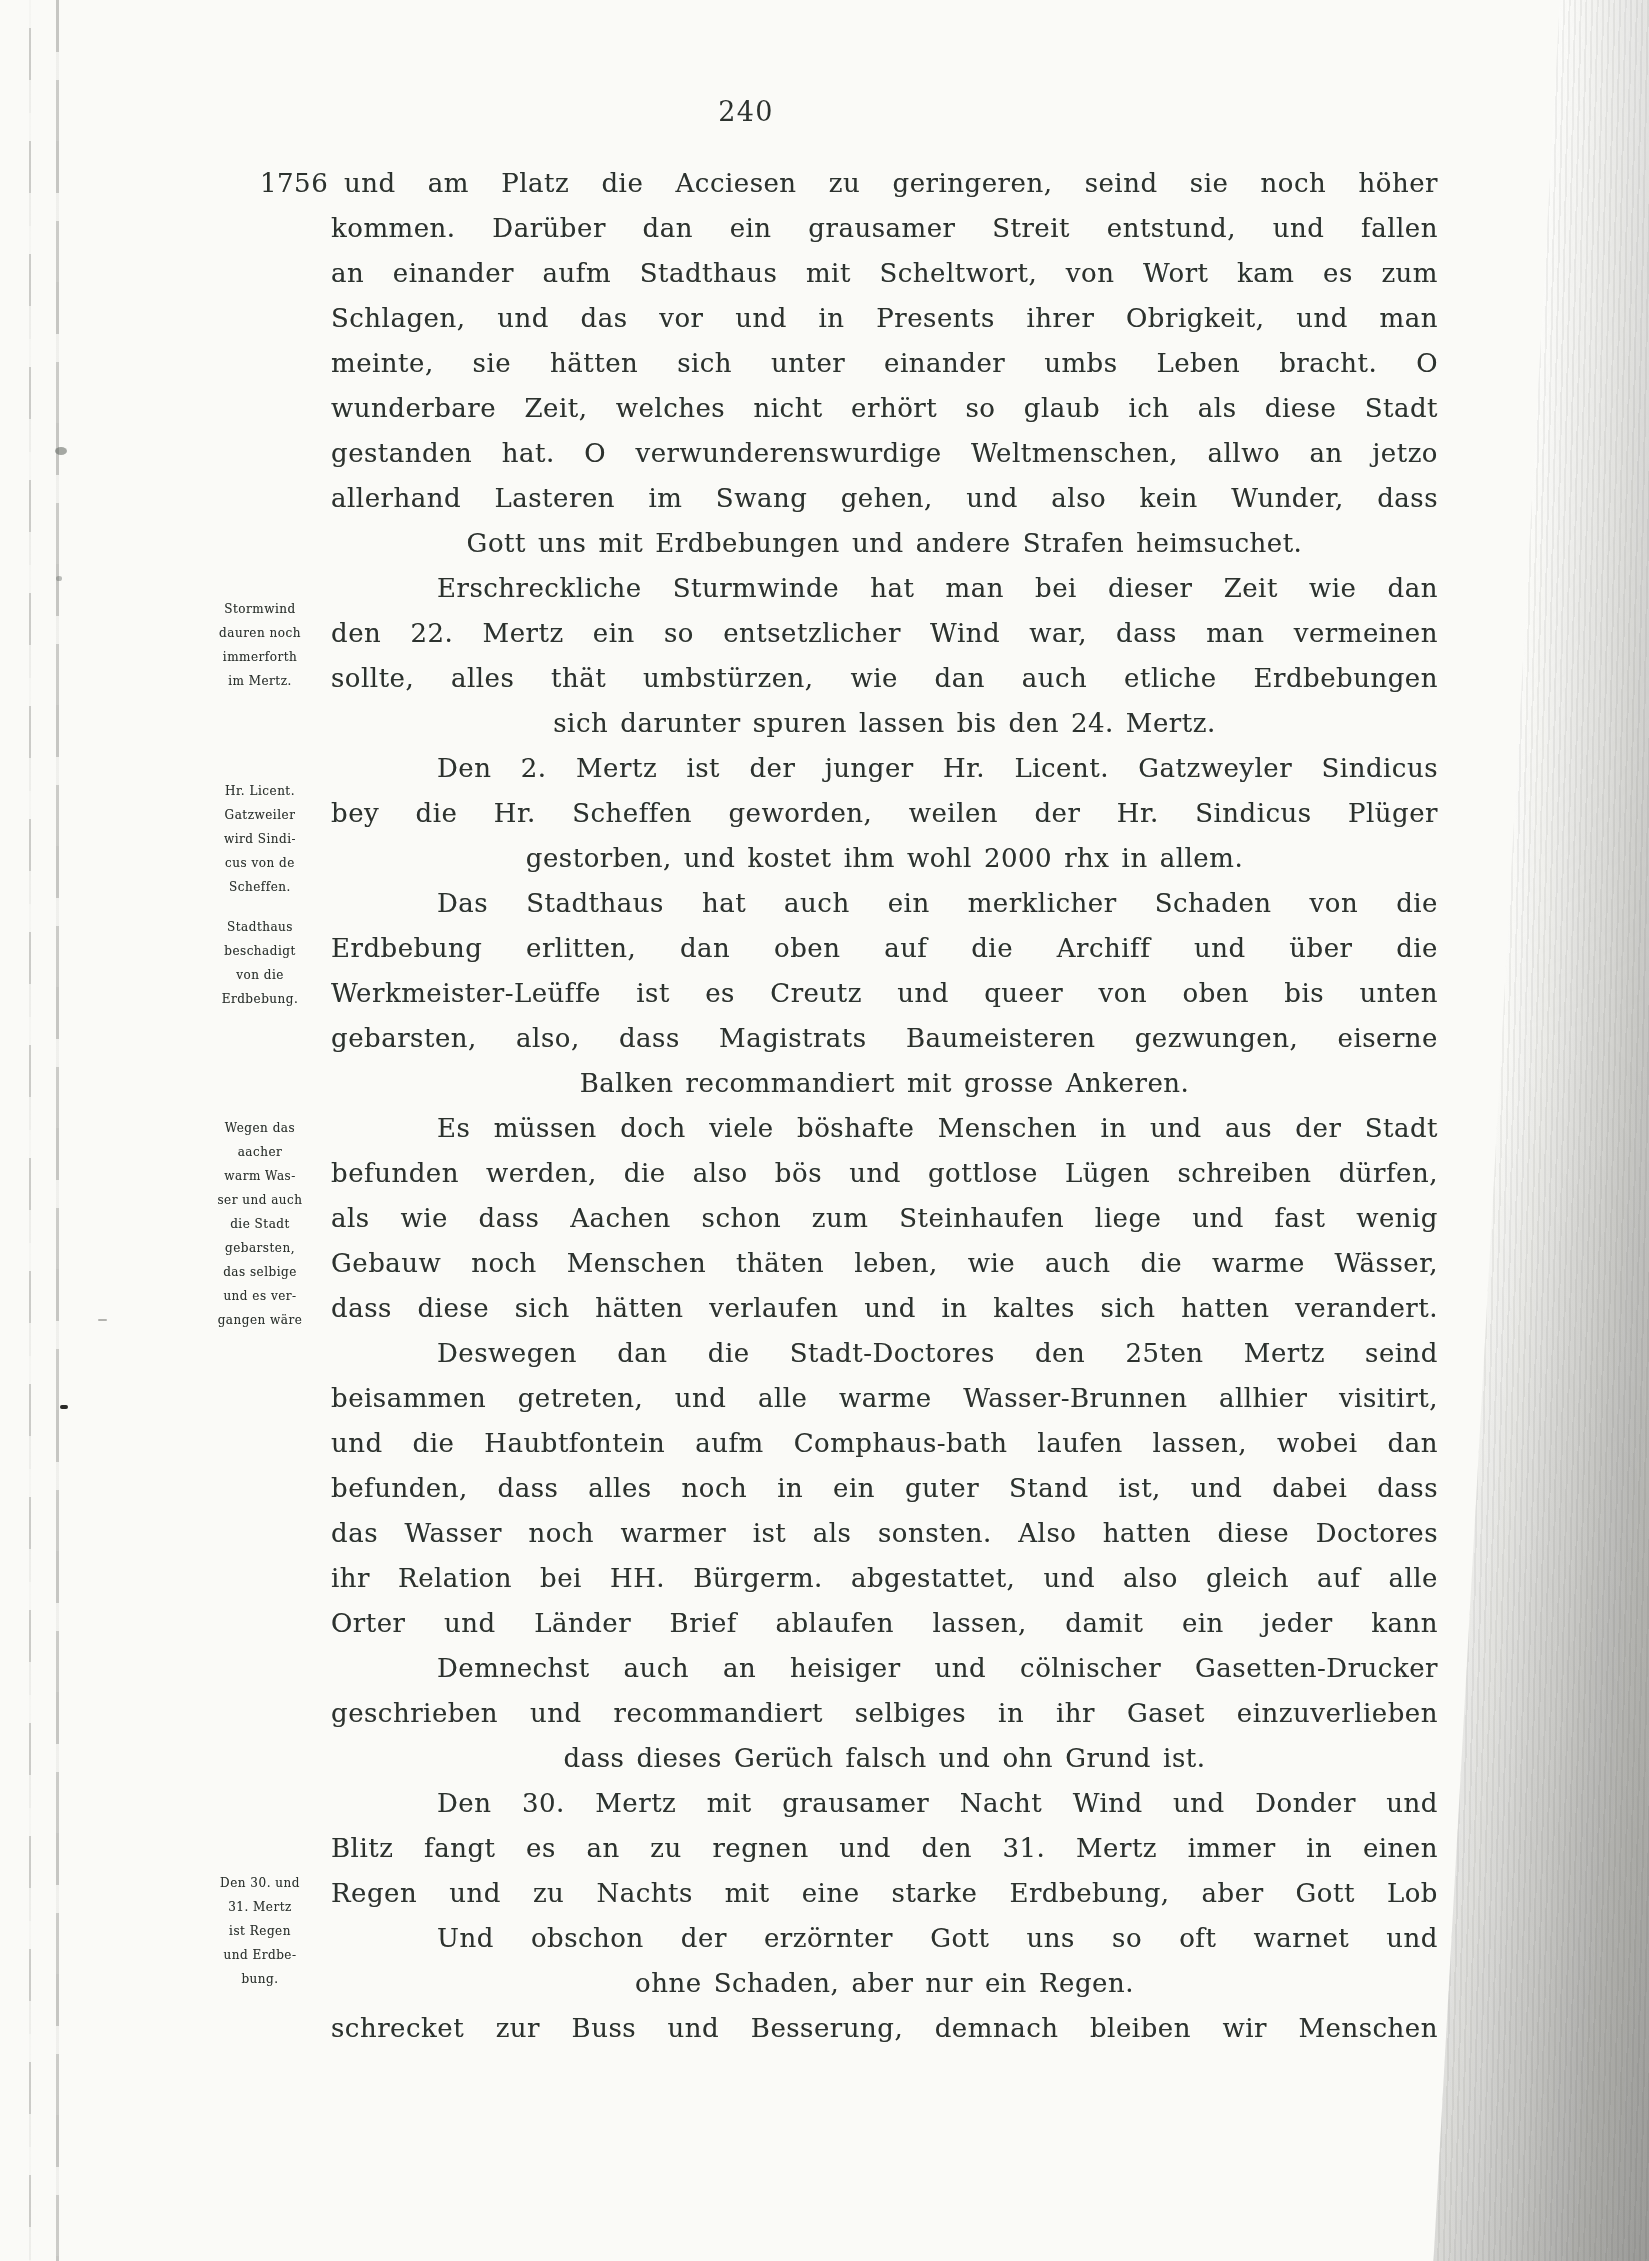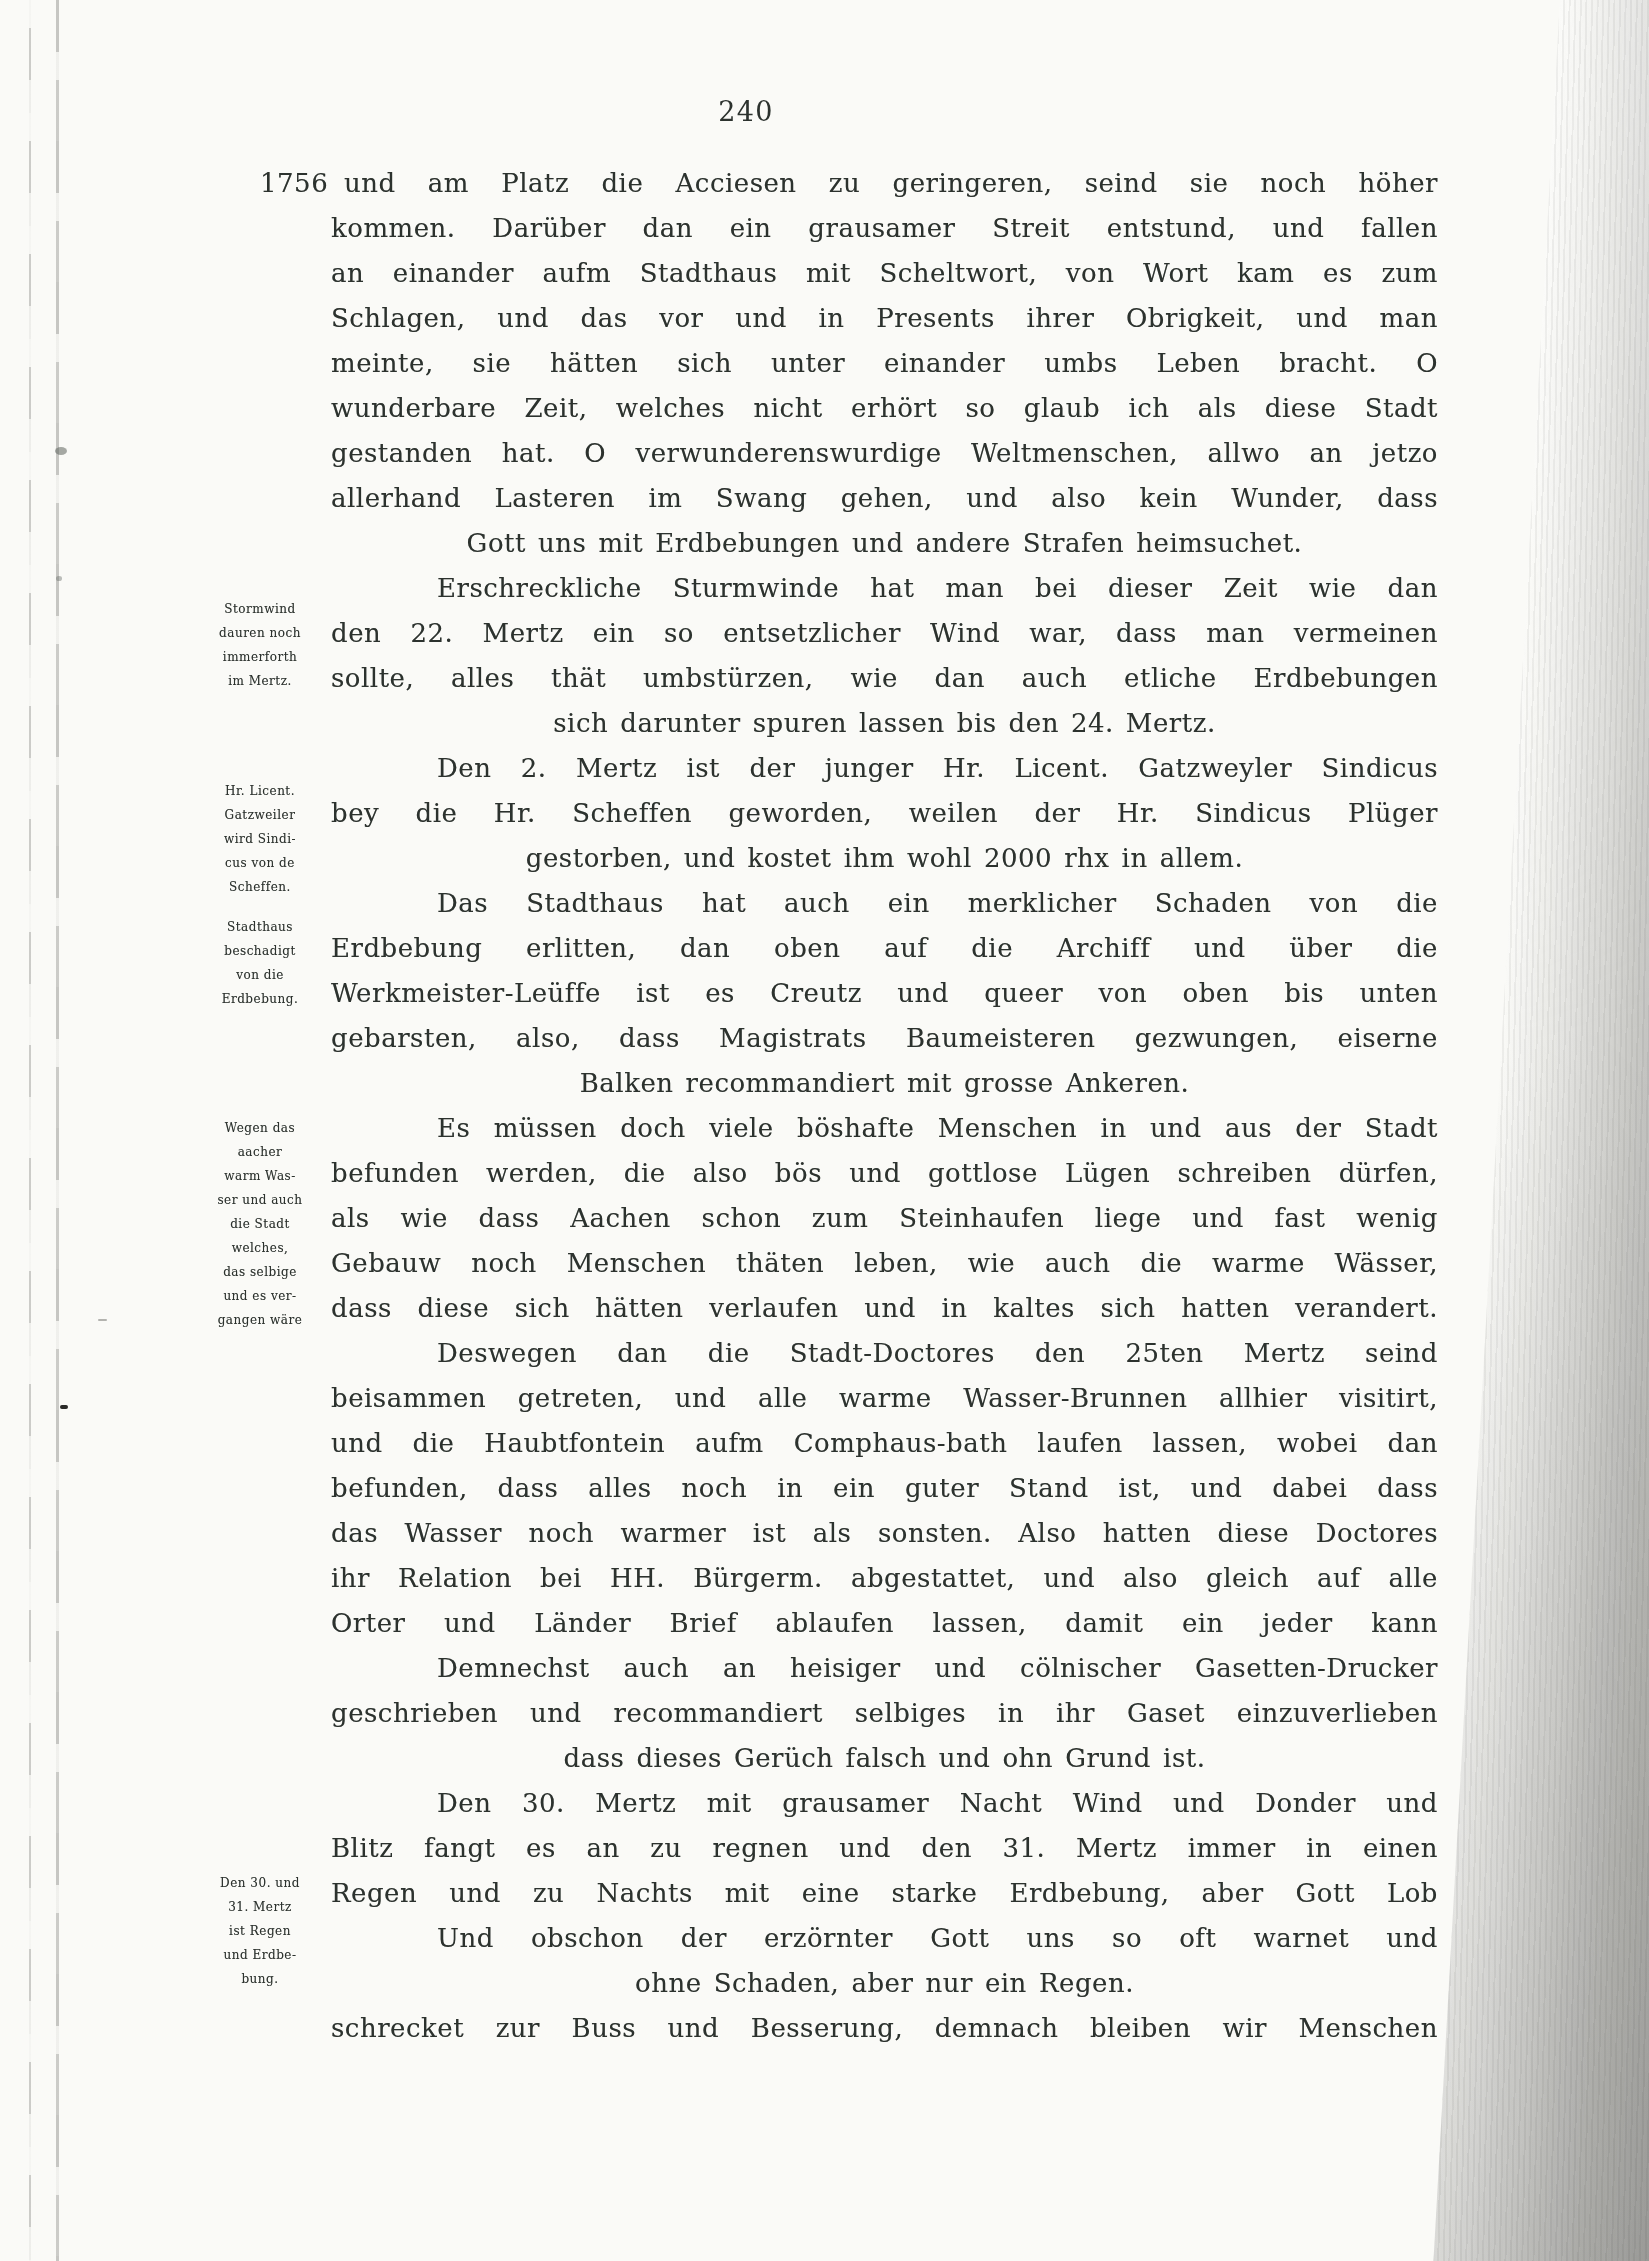--- a/index.html
+++ b/index.html
@@ -106,21 +106,21 @@
         <div>beschadigt</div>
         <div>von die</div>
         <div>Erdbebung.</div>
       </div>
       <div class="mnote" style="top: 1116px;">
         <div>Wegen das</div>
         <div>aacher</div>
         <div>warm Was-</div>
         <div>ser und auch</div>
         <div>die Stadt</div>
-        <div>welches,</div>
+        <div>gebarsten,</div>
         <div>das selbige</div>
         <div>und es ver-</div>
         <div>gangen wäre</div>
       </div>
       <div class="mnote" style="top: 1871px;">
         <div>Den 30. und</div>
         <div>31. Mertz</div>
         <div>ist Regen</div>
         <div>und Erdbe-</div>
         <div>bung.</div>

